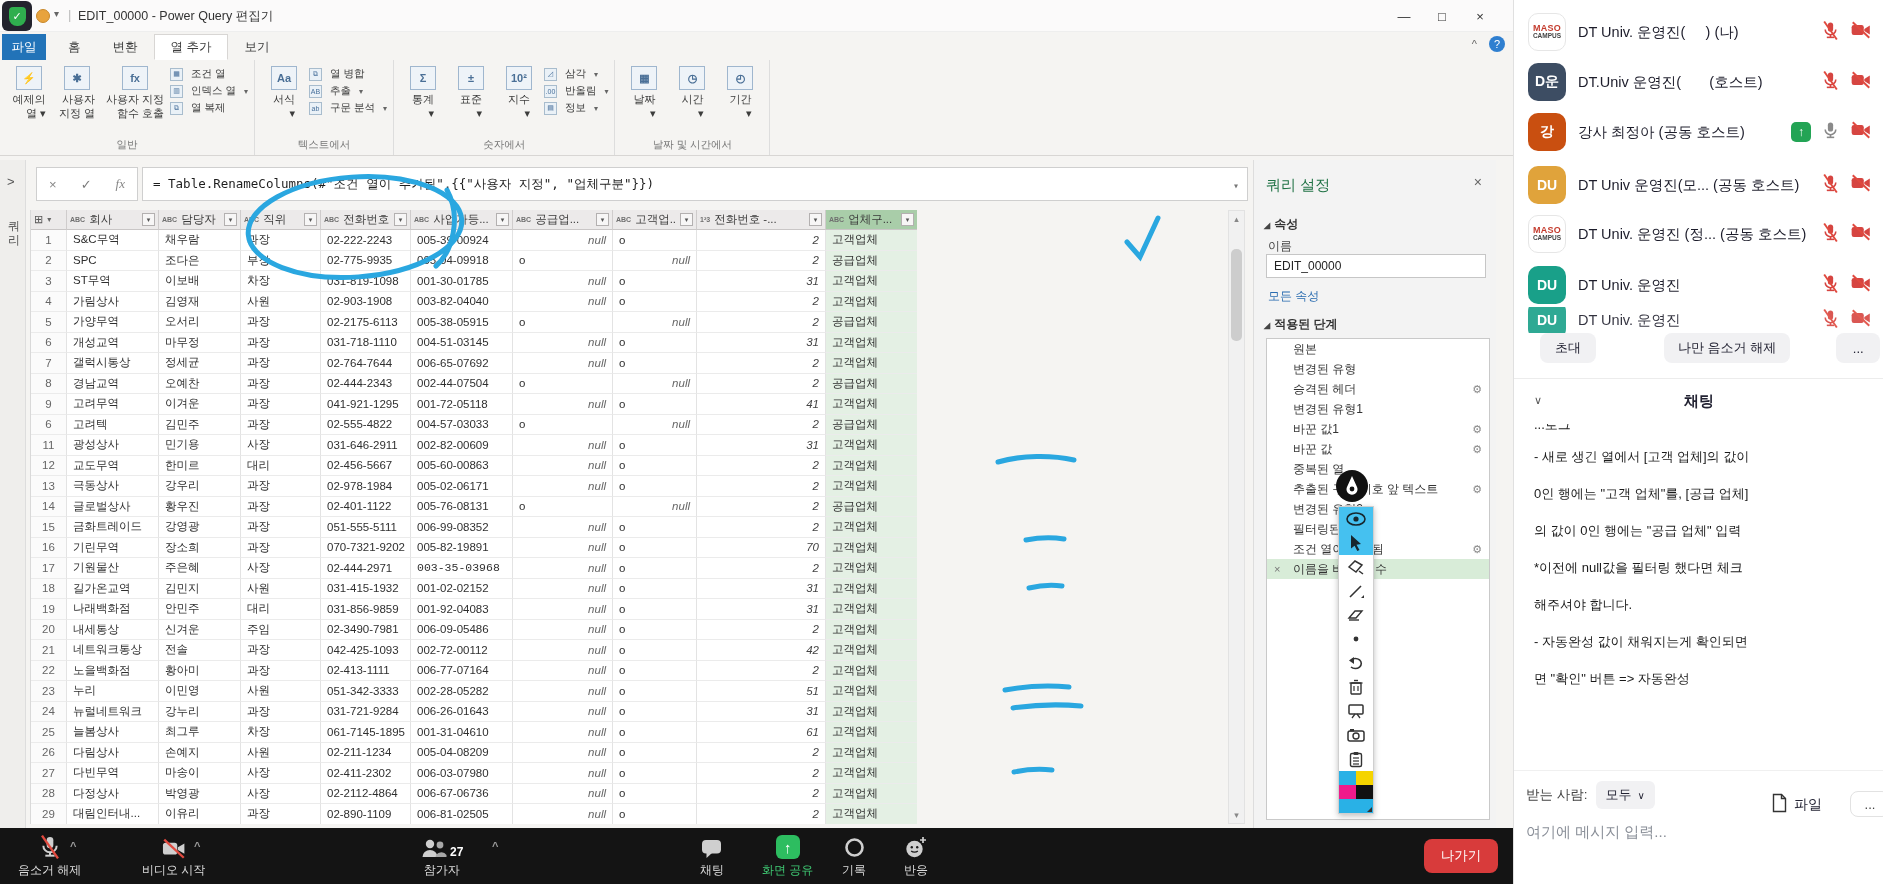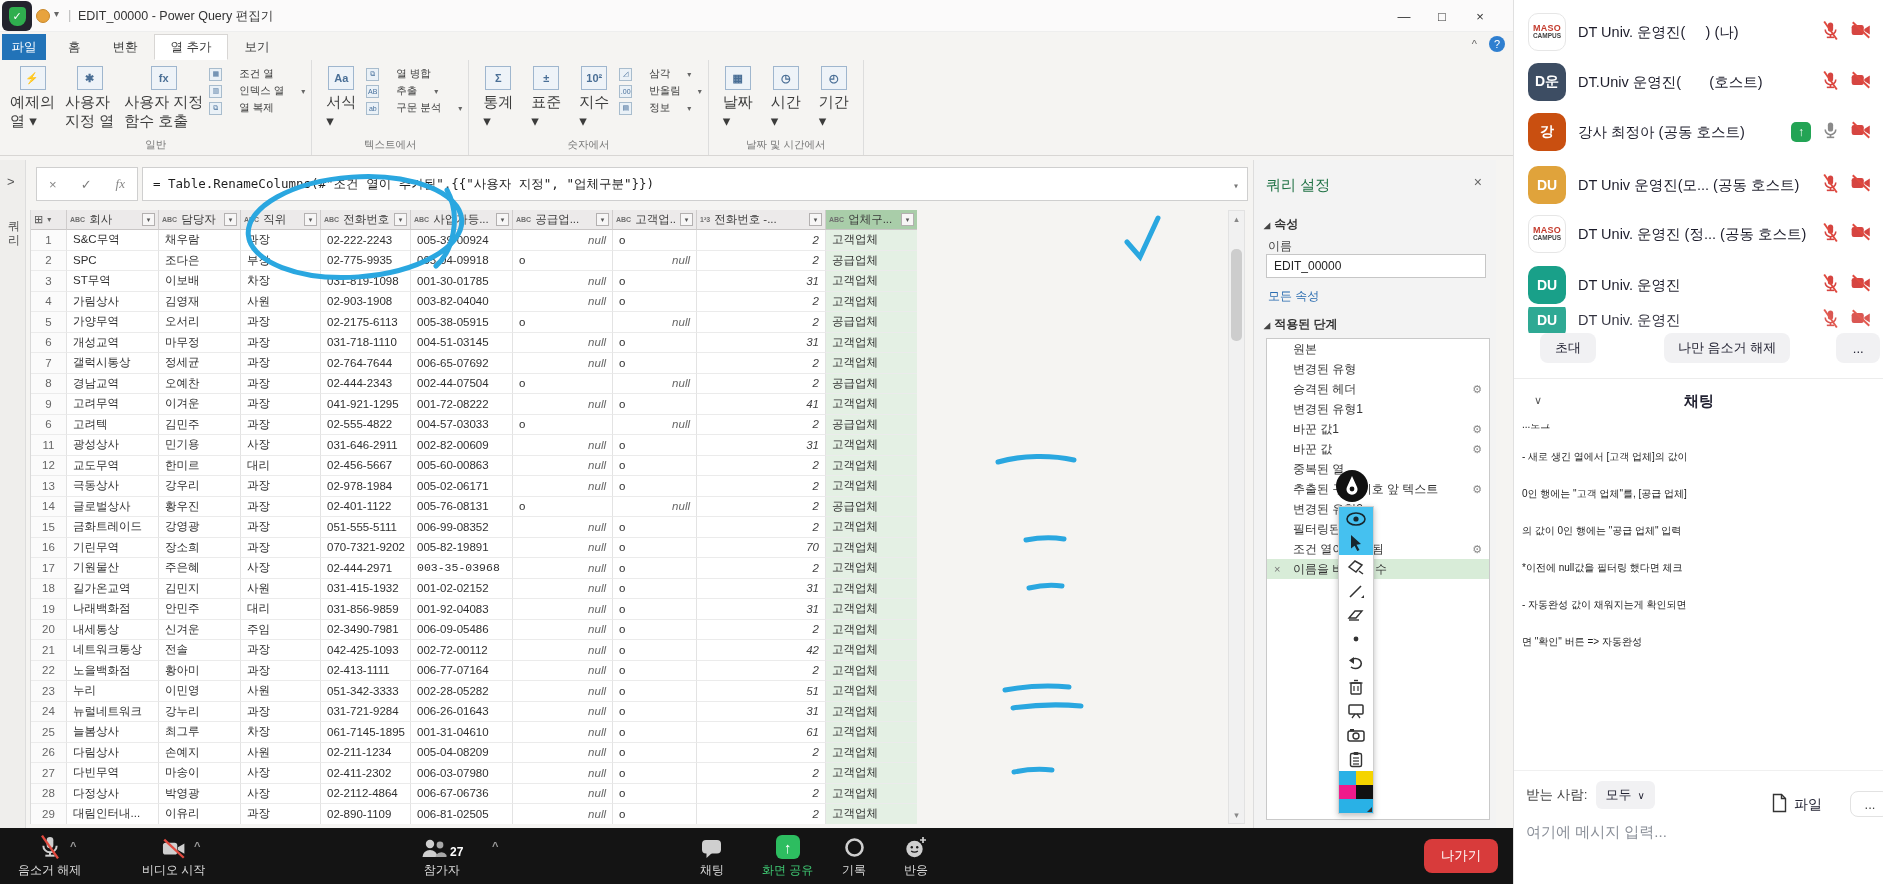--- a/index.html
+++ b/index.html
@@ -39,23 +39,23 @@
   .ribbon { position:absolute; left:0; top:60px; width:1513px; height:96px; background:#f5f4f2;
     border-bottom:1px solid #d8d6d4; display:flex; }
   .rgroup { display:flex; flex-direction:column; border-right:1px solid #ddd; padding:2px 6px 0 6px; }
   .rbody { display:flex; flex:1; align-items:flex-start; gap:2px; }
   .rlabel { text-align:center; font-size:10.5px; color:#777; padding:2px 0 3px 0; }
   .bigbtn { display:flex; flex-direction:column; align-items:center; justify-content:flex-start;
     min-width:46px; padding:4px 4px 2px 4px; color:#3c3c3c; }
   .bigbtn .bicon { width:26px; height:24px; border:1px solid #9fb6ce; background:#eef3f8;
     display:flex; align-items:center; justify-content:center; font-size:11px; color:#4a6f96;
     margin-bottom:3px; font-weight:bold; }
-  .bigbtn .blabel { font-size:15px; text-align:left; line-height:1.25; white-space:pre-line; }
+  .bigbtn .blabel { font-size:11px; text-align:right; line-height:1.25; white-space:pre-line; }
   .smallstack { display:flex; flex-direction:column; justify-content:flex-start; gap:3px; padding-top:5px; }
-  .smallbtn { display:flex; align-items:center; gap:17px; font-size:10.5px; color:#3c3c3c; }
+  .smallbtn { display:flex; align-items:center; gap:8px; font-size:10.5px; color:#3c3c3c; }
   .smallbtn .sicon { width:13px; height:13px; border:1px solid #a8bccd; background:#eaf1f7;
     font-size:7px; color:#48709b; display:flex; align-items:center; justify-content:center; }
   .dd { color:#666; font-size:8px; }
 
   
   .fx-zone { position:absolute; left:30px; top:164px; width:1218px; height:42px; }
   .fx-btns { position:absolute; left:6px; top:3px; width:102px; height:34px; background:#fff;
     border:1px solid #cfcfcf; display:flex; align-items:center; justify-content:space-around;
     color:#888; font-size:13px; }
   .fx-input { position:absolute; left:112px; top:3px; right:0; height:34px; background:#fff;
@@ -156,22 +156,22 @@
   .picons { display:flex; gap:10px; align-items:center; flex:none; }
   .share-badge { width:20px; height:20px; border-radius:5px; background:#23a455; color:#fff;
     display:flex; align-items:center; justify-content:center; font-size:12px; font-weight:bold; }
   .pbtns { position:absolute; top:333px; left:0; width:370px; display:flex; justify-content:flex-start; }
   .pbtn { background:#f1f1f3; border-radius:8px; height:30px; display:flex; align-items:center;
     justify-content:center; font-size:13px; color:#232333; padding:0 14px; }
   .pdivider { position:absolute; top:378px; left:0; width:370px; border-top:1px solid #ececec; }
   .chat-head { position:absolute; top:392px; left:0; width:370px; text-align:center; font-size:15px;
     font-weight:bold; color:#232333; }
   .chat-chev { position:absolute; left:20px; top:394px; color:#555; font-size:11px; }
-  .chat-body { position:absolute; top:424px; left:8px; width:348px; height:342px; overflow:hidden;
-    font-size:10px; color:#1a1a1a; line-height:37px; }
+  .chat-body { position:absolute; top:424px; left:20px; width:348px; height:342px; overflow:hidden;
+    font-size:13px; color:#1a1a1a; line-height:37px; }
   .clipline { height:14px; overflow:hidden; color:#1a1a1a; }
   .clipline span { display:block; margin-top:-18px; }
   .chat-foot { position:absolute; top:770px; left:0; width:370px; border-top:1px solid #f0f0f0; }
   .to-row { position:absolute; top:10px; left:12px; right:0; display:flex; align-items:center; gap:8px; }
   .to-label { font-size:13.5px; color:#444; }
   .to-pill { background:#f1f1f3; border-radius:6px; padding:5px 10px; font-size:13px; color:#232333;
     display:flex; gap:6px; align-items:center; }
   .file-grp { position:absolute; right:62px; top:12px; display:flex; align-items:center; gap:6px;
     font-size:14px; color:#232333; }
   .more-pill { position:absolute; right:-6px; top:10px; width:40px; height:26px; border:1px solid #e2e2e2;
@@ -498,21 +498,21 @@
           <div class="gcell cnull" style="width: 84px; flex: 0 0 auto;">null</div>
           <div class="gcell cnum" style="width: 129px; flex: 0 0 auto;">2</div>
           <div class="gcell selcell" style="width: 92px; flex: 0 0 auto;">공급업체</div>
         </div>
         <div class="grow">
           <div class="gcell rownum" style="width: 36px; flex: 0 0 auto;">9</div>
           <div class="gcell" style="width: 92px; flex: 0 0 auto;">고려무역</div>
           <div class="gcell" style="width: 82px; flex: 0 0 auto;">이겨운</div>
           <div class="gcell" style="width: 80px; flex: 0 0 auto;">과장</div>
           <div class="gcell" style="width: 90px; flex: 0 0 auto;">041-921-1295</div>
-          <div class="gcell" style="width: 102px; flex: 0 0 auto;">001-72-08222</div>
+          <div class="gcell" style="width: 102px; flex: 0 0 auto;">001-72-05118</div>
           <div class="gcell cnull" style="width: 100px; flex: 0 0 auto;">null</div>
           <div class="gcell" style="width: 84px; flex: 0 0 auto;">o</div>
           <div class="gcell cnum" style="width: 129px; flex: 0 0 auto;">41</div>
           <div class="gcell selcell" style="width: 92px; flex: 0 0 auto;">고객업체</div>
         </div>
         <div class="grow">
           <div class="gcell rownum" style="width: 36px; flex: 0 0 auto;">6</div>
           <div class="gcell" style="width: 92px; flex: 0 0 auto;">고려텍</div>
           <div class="gcell" style="width: 82px; flex: 0 0 auto;">김민주</div>
           <div class="gcell" style="width: 80px; flex: 0 0 auto;">과장</div>
@@ -1142,20 +1142,21 @@
     <div class="chat-chev">∨</div>
     <div class="chat-head">채팅</div>
     <div class="chat-body" id="chat-body">
         <div class="clipline">
           <span>...로그</span>
         </div>
         <div>- 새로 생긴 열에서 [고객 업체]의 값이</div>
         <div>0인 행에는 "고객 업체"를, [공급 업체]</div>
         <div>의 값이 0인 행에는 "공급 업체" 입력</div>
         <div>*이전에 null값을 필터링 했다면 체크</div>
+        <div>해주셔야 합니다.</div>
         <div>- 자동완성 값이 채워지는게 확인되면</div>
         <div>면 "확인" 버튼 =&gt; 자동완성</div>
       </div>
     <div class="chat-foot" style="height:114px;">
       <div class="to-row">
         <span class="to-label">받는 사람:</span>
         <span class="to-pill">
             <span>모두</span>
             <span style="font-size:10px;">∨</span>
           </span>

